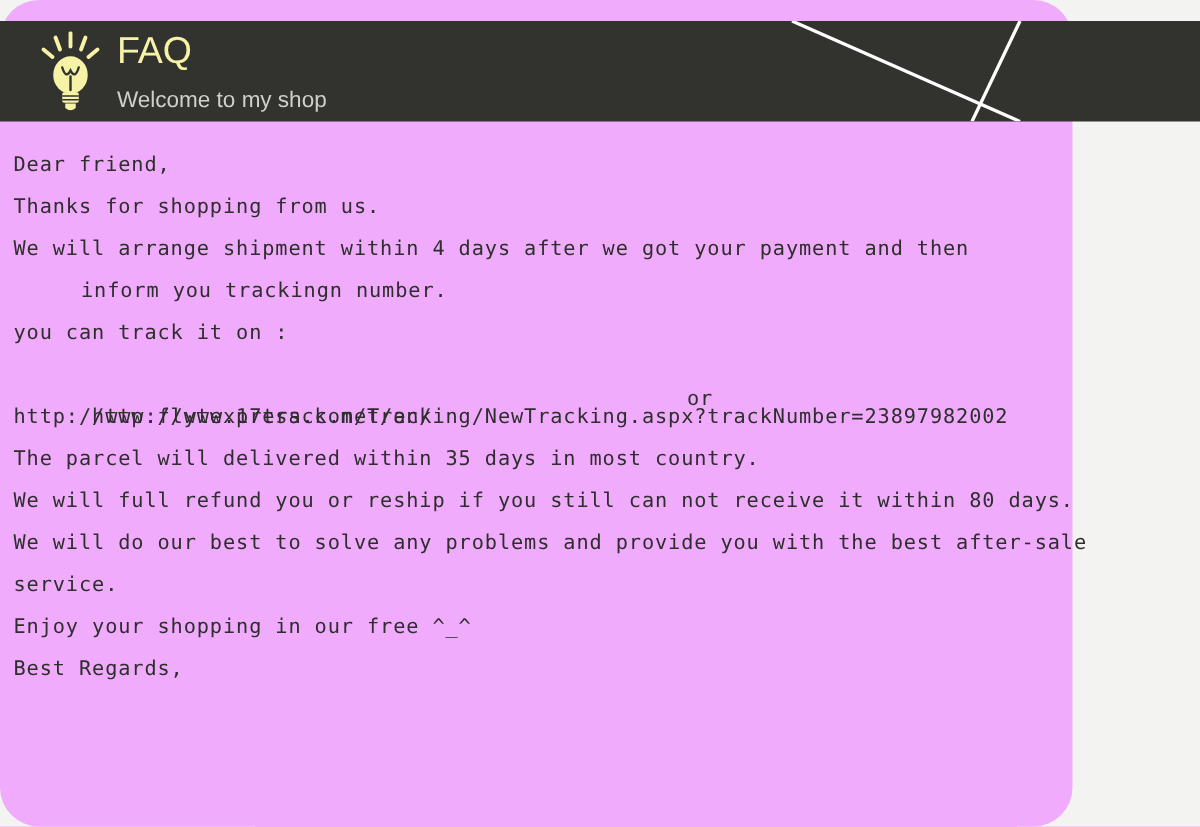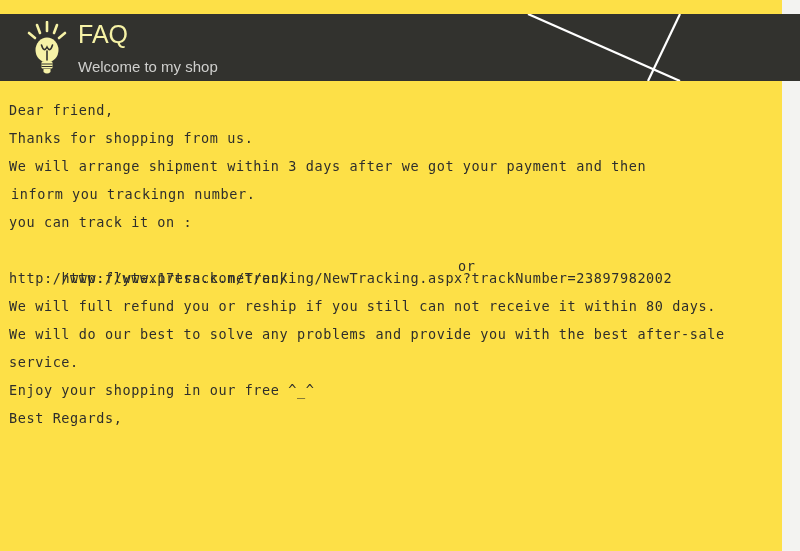--- a/index.html
+++ b/index.html
@@ -9,23 +9,24 @@
   body {
     width: 800px;
     height: 551px;
     background: #f3f3f1;
     font-family: "Liberation Sans", sans-serif;
     overflow: hidden;
   }
 
   #page {
     position: relative;
-    width: 782px;
+    width: 715px;
     height: 551px;
-    background: #fde047;
+    background: #f0abfc;
+    border-radius: 26px;
   }
 
   
   .banner {
     position: absolute;
     left: 0;
     top: 14px;
     width: 800px;
     height: 67px;
     background: #32322e;
@@ -97,20 +98,21 @@
     padding-left: 9px;
     color: #2e2e2c;
     font-family: "DejaVu Sans Mono", "Liberation Mono", monospace;
     font-size: 13.5px;
     letter-spacing: 0.6px;
     white-space: pre;
   }
 
   .letter-line.indent {
     padding-left: 11px;
+    margin-left: 43px;
   }
 
   
   .letter-line.with-alt {
     position: relative;
   }
   .letter-line .alt-word {
     position: absolute;
     left: 458px;
     top: 16px;
@@ -158,33 +160,34 @@
       </div>
     </div>
   </div>
 
   <div class="letter">
 
     <div class="letter-line">Dear friend,</div>
 
     <div class="letter-line">Thanks for shopping from us.</div>
 
-    <div class="letter-line">We will arrange shipment within 3 days after we got your payment and then</div>
+    <div class="letter-line">We will arrange shipment within 4 days after we got your payment and then</div>
 
     <div class="letter-line indent">inform you trackingn number.</div>
 
     <div class="letter-line">you can track it on :</div>
 
     <div class="letter-line with-alt">
       <span>http://www.17track.net/en/</span>
       <span class="alt-word">or</span>
     </div>
 
     <div class="letter-line">http://www.flytexpress.com/Tracking/NewTracking.aspx?trackNumber=23897982002</div>
 
+    <div class="letter-line">The parcel will delivered within 35 days in most country.</div>
 
     <div class="letter-line">We will full refund you or reship if you still can not receive it within 80 days.</div>
 
 
     <div class="letter-line">We will do our best to solve any problems and provide you with the best after-sale</div>
 
     <div class="letter-line">service.</div>
 
 
     <div class="letter-line">Enjoy your shopping in our free ^_^</div>

